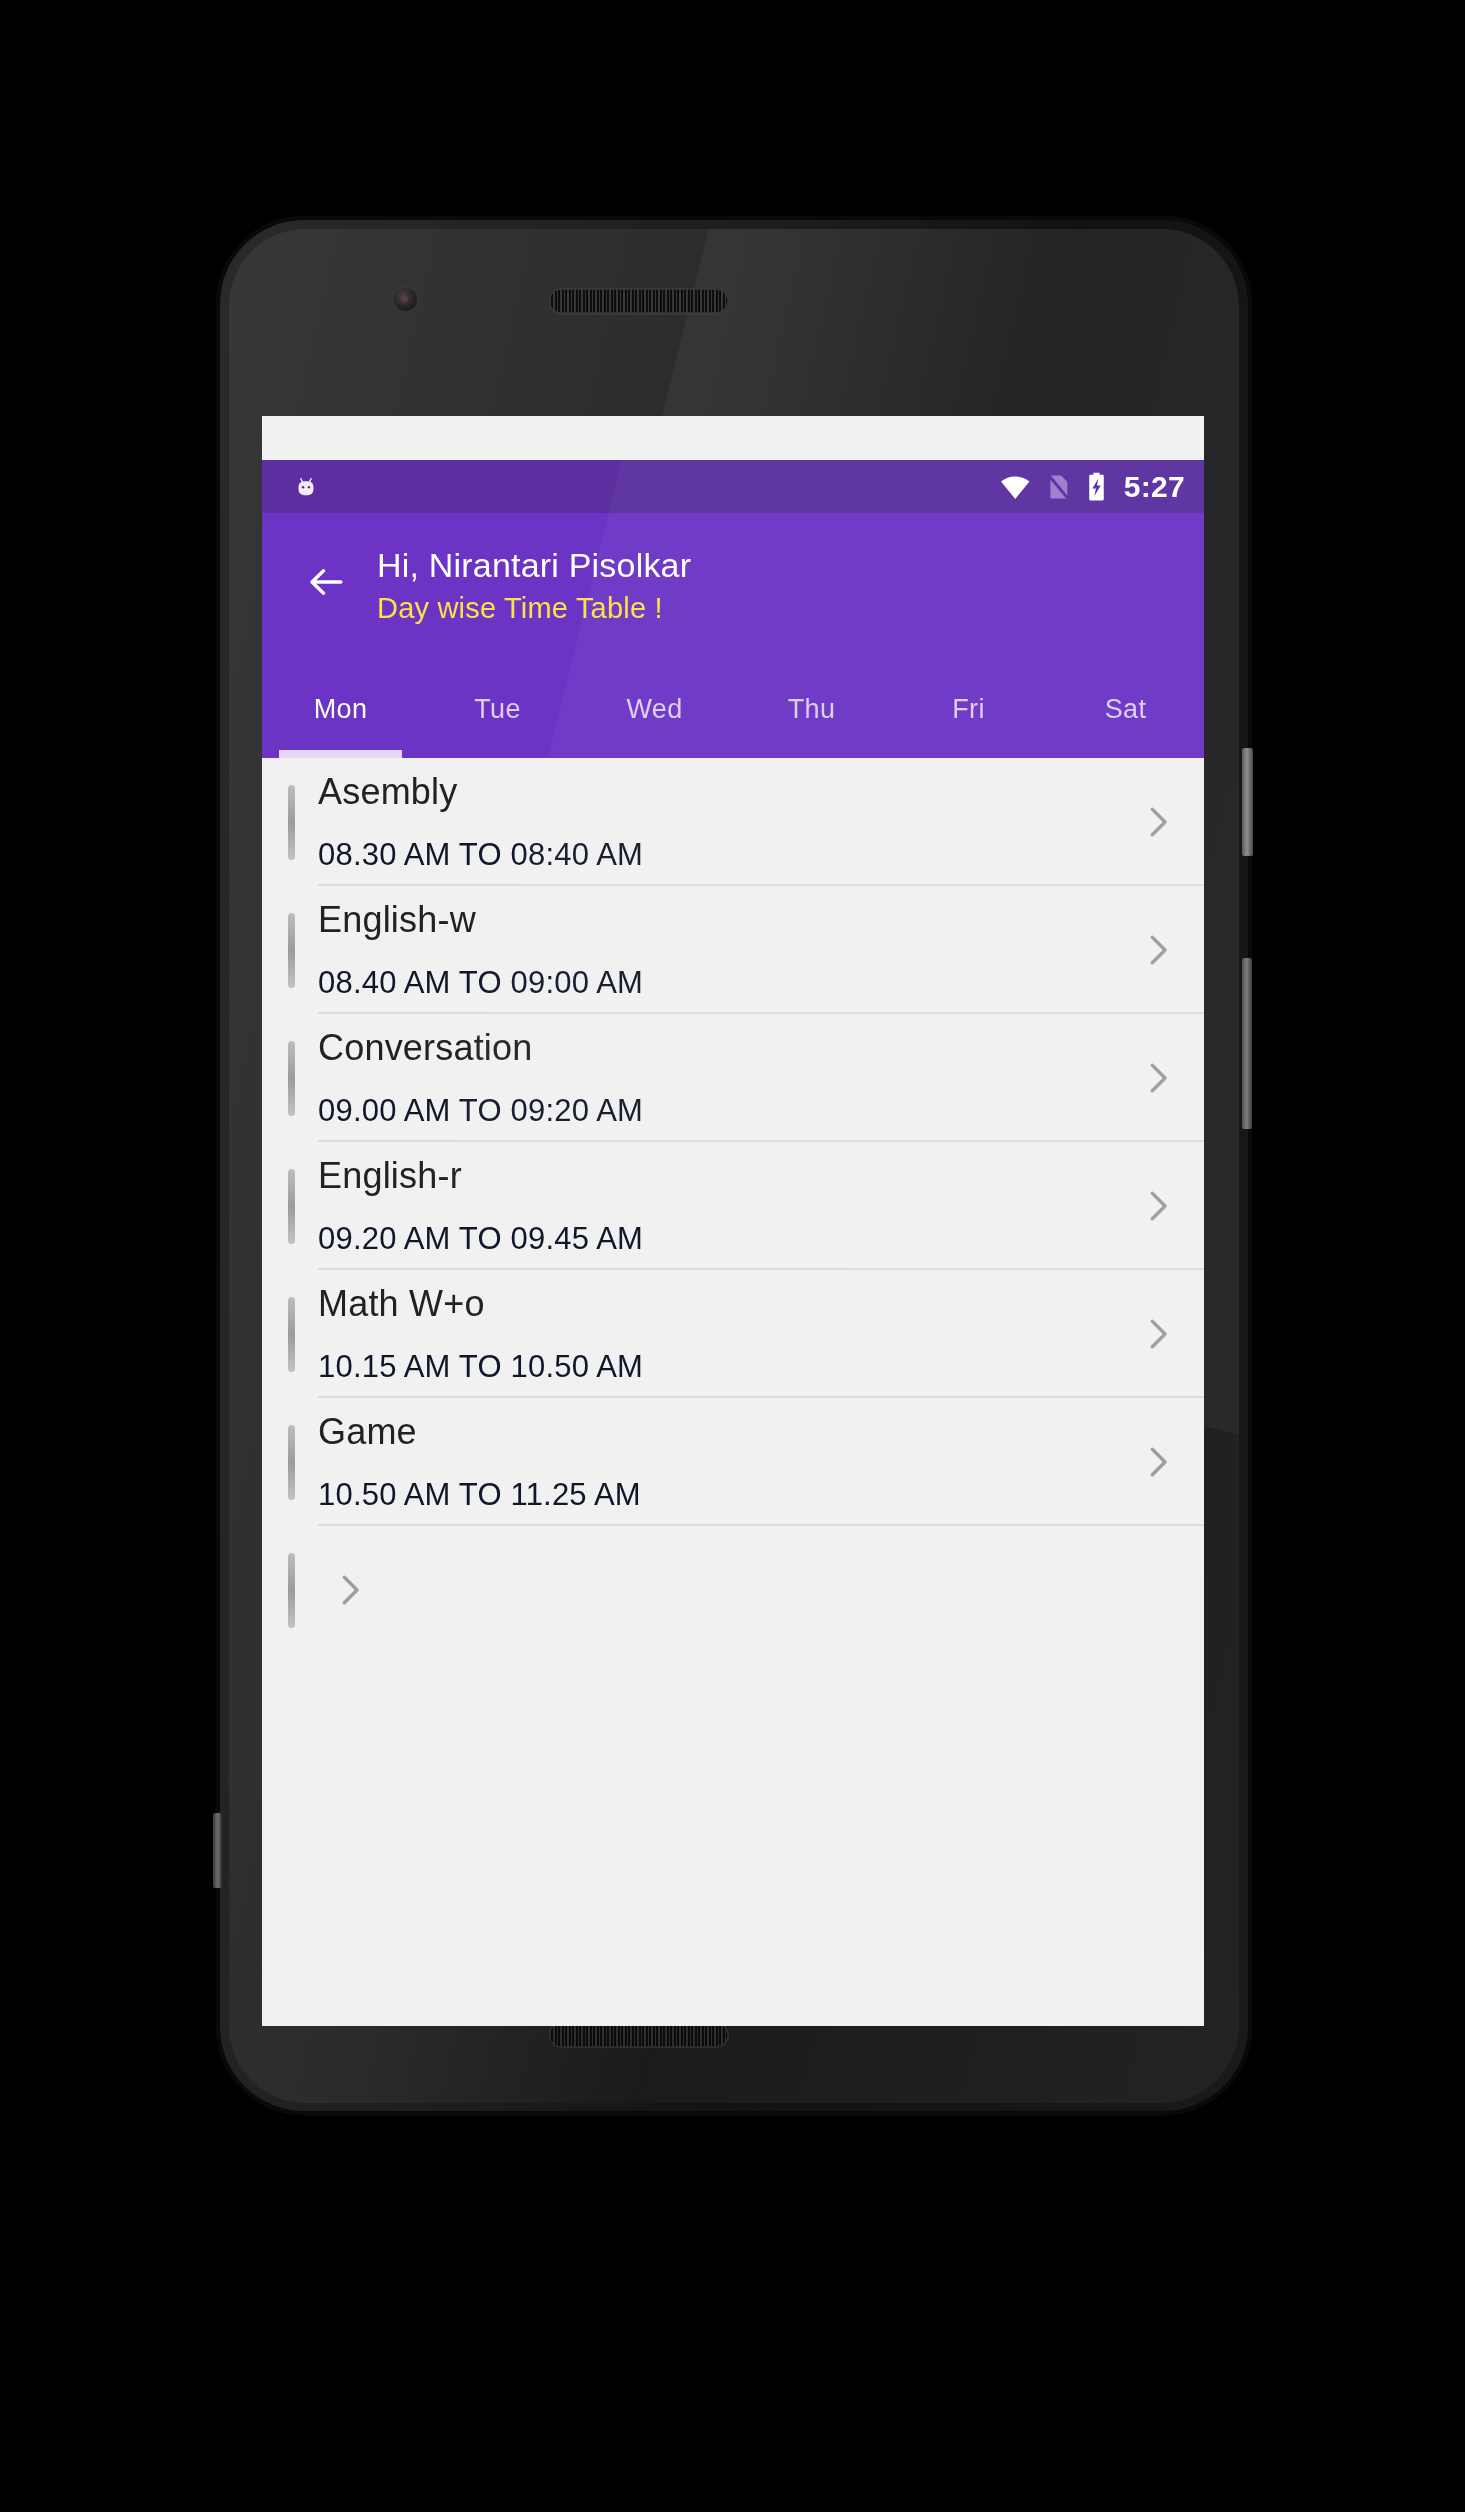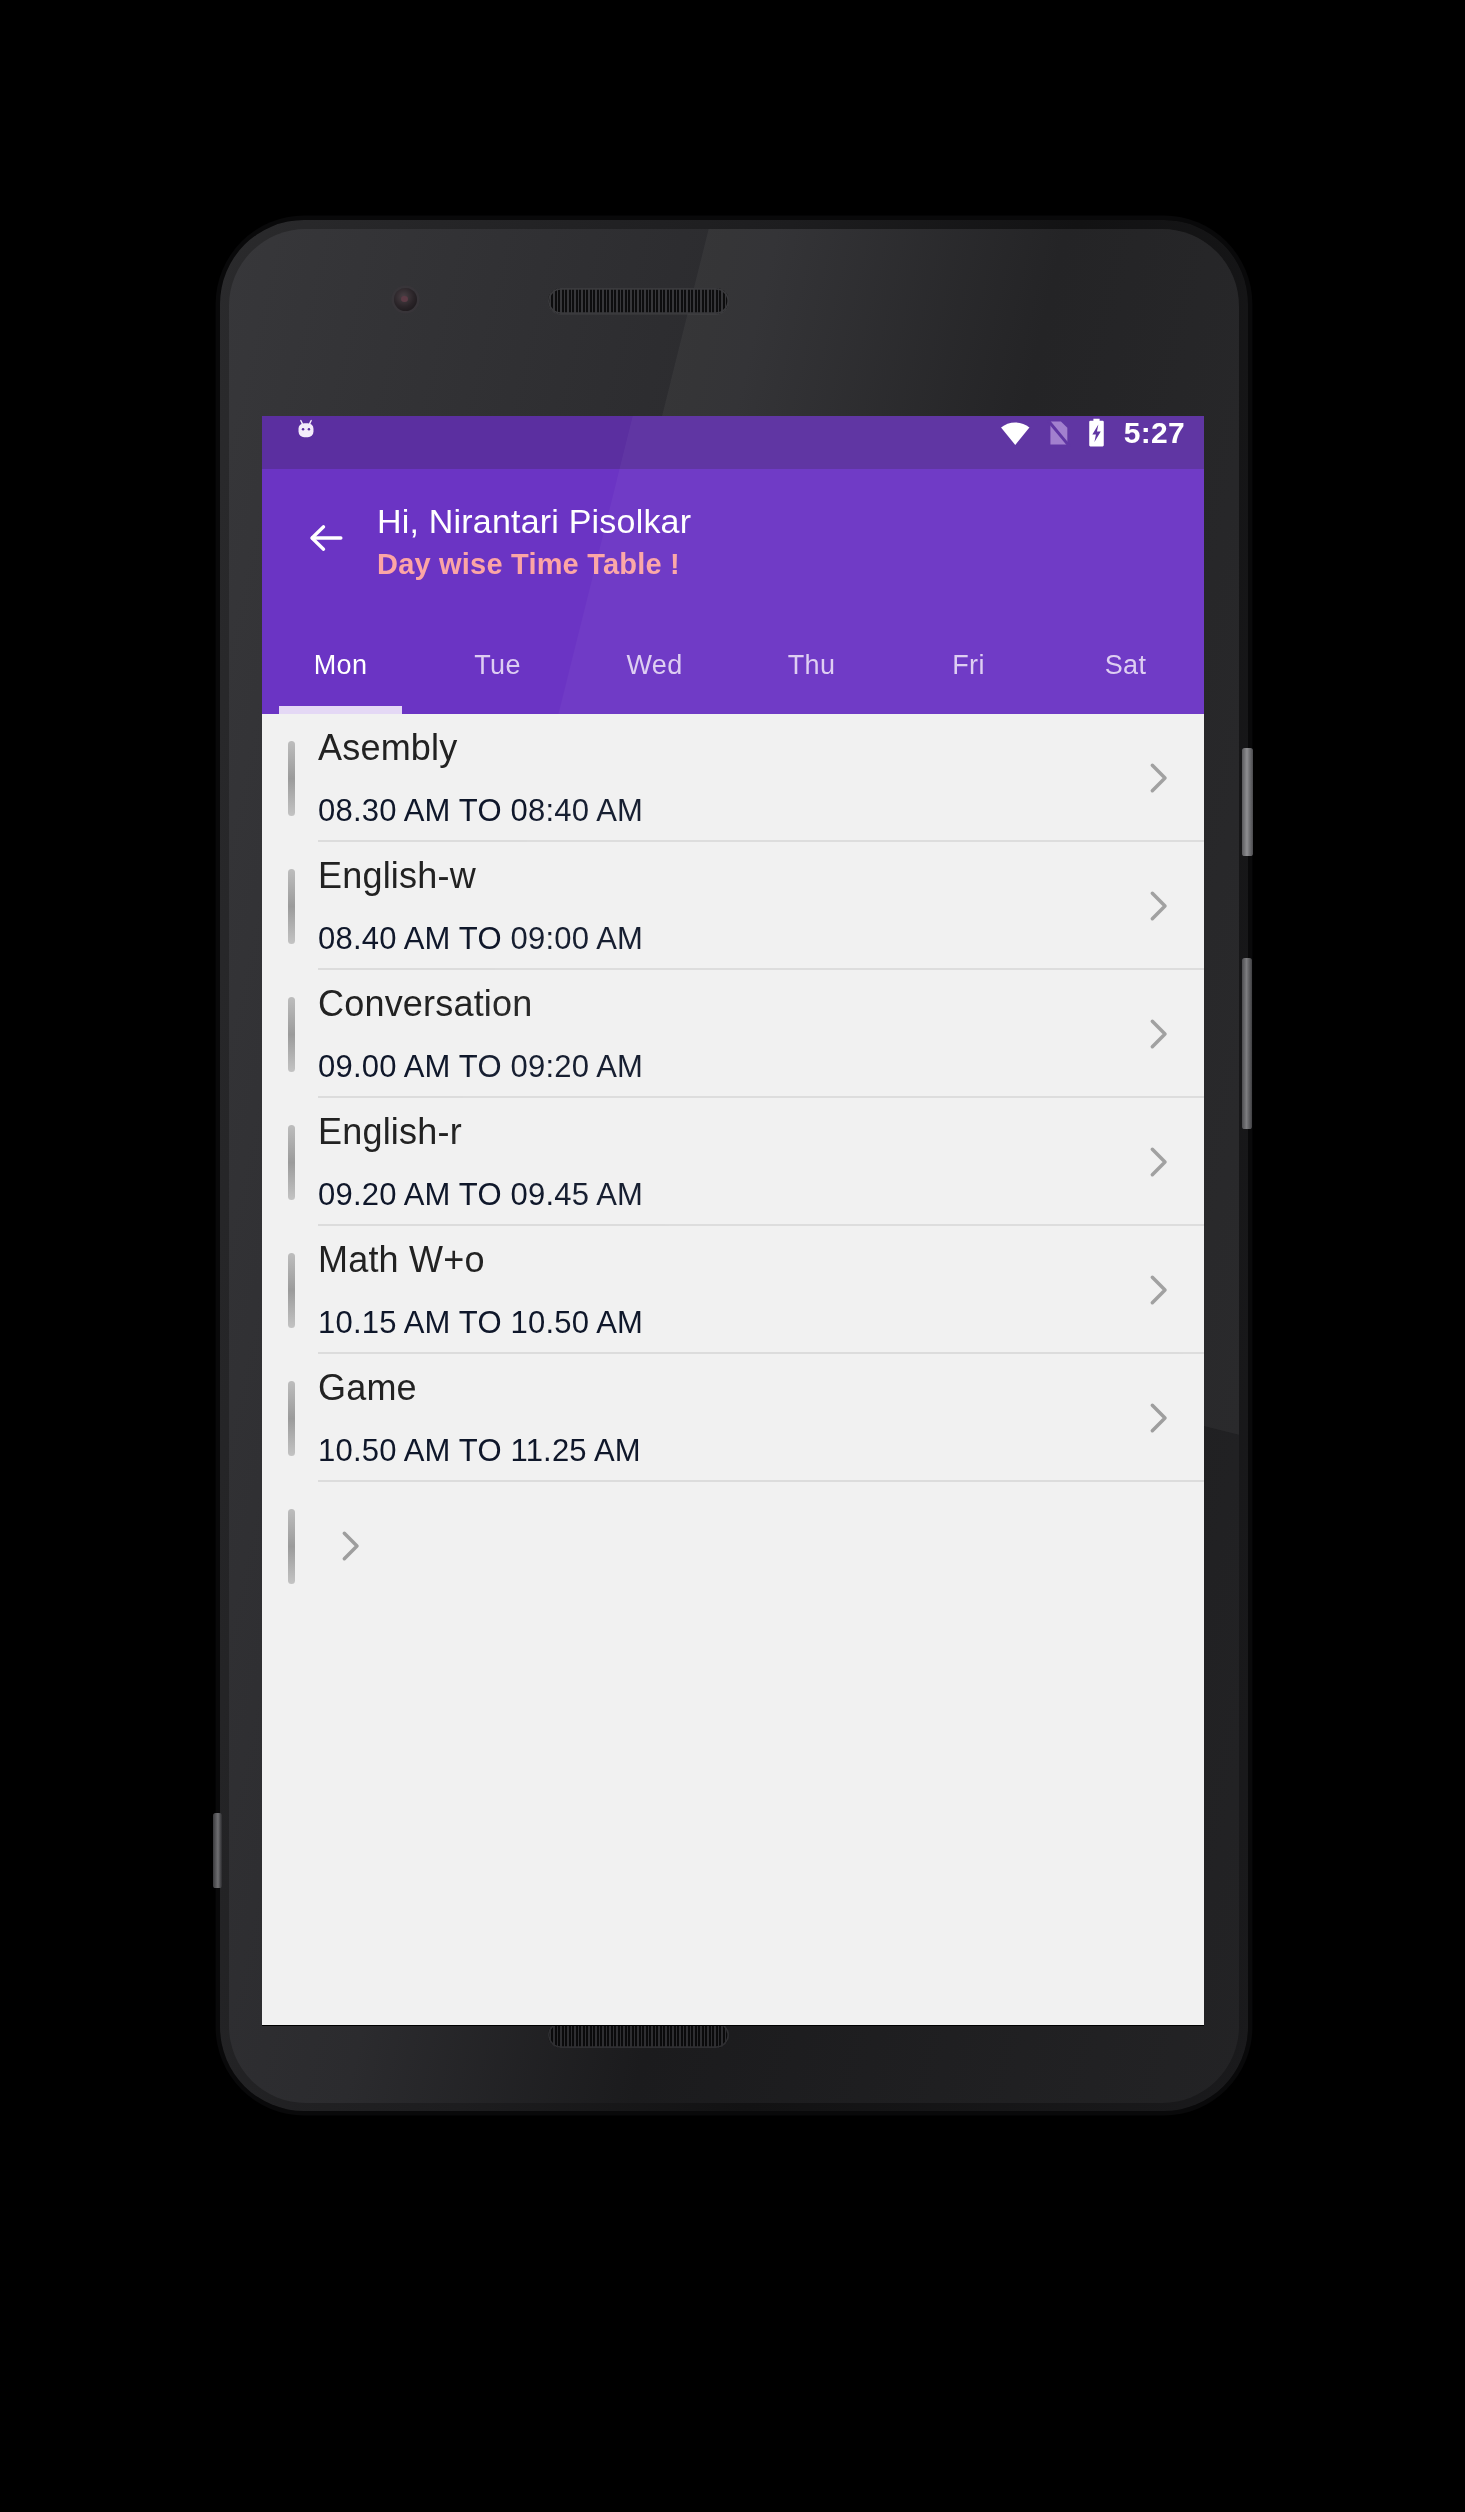--- a/index.html
+++ b/index.html
@@ -168,22 +168,23 @@
     transform: rotate(14deg);
     transform-origin: top left;
   }
 
   
   .status-bar {
     position: relative;
     height: 53px;
     background: #5b2fa0;
     display: flex;
-    align-items: flex-start;
+    align-items: center;
     padding: 0 19px 0 31px;
+    margin-top: 44px;
   }
   .status-left { display: flex; align-items: center; }
   .status-right {
     margin-left: auto;
     display: flex;
     align-items: center;
     gap: 15px;
   }
   .android-bot { width: 26px; height: 26px; display: block; }
   .ic-wifi { width: 30.5px; height: 26px; display: block; }
@@ -221,25 +222,24 @@
   .back-btn svg { width: 42px; height: 42px; display: block; }
   .titles { margin-left: 17px; padding-top: 8.7px; }
   .title-main {
     color: #ffffff;
     font-size: 34px;
     line-height: 45px;
     letter-spacing: 0.2px;
     font-weight: normal;
   }
   .title-sub {
-    color: #fca5a5;
+    color: #fde047;
     font-size: 29px;
     line-height: 40px;
     letter-spacing: 0.2px;
-    font-weight: bold;
   }
 
   
   .tab-bar {
     position: relative;
     background: #6b34c4;
     height: 97px;
     display: flex;
     align-items: center;
   }

